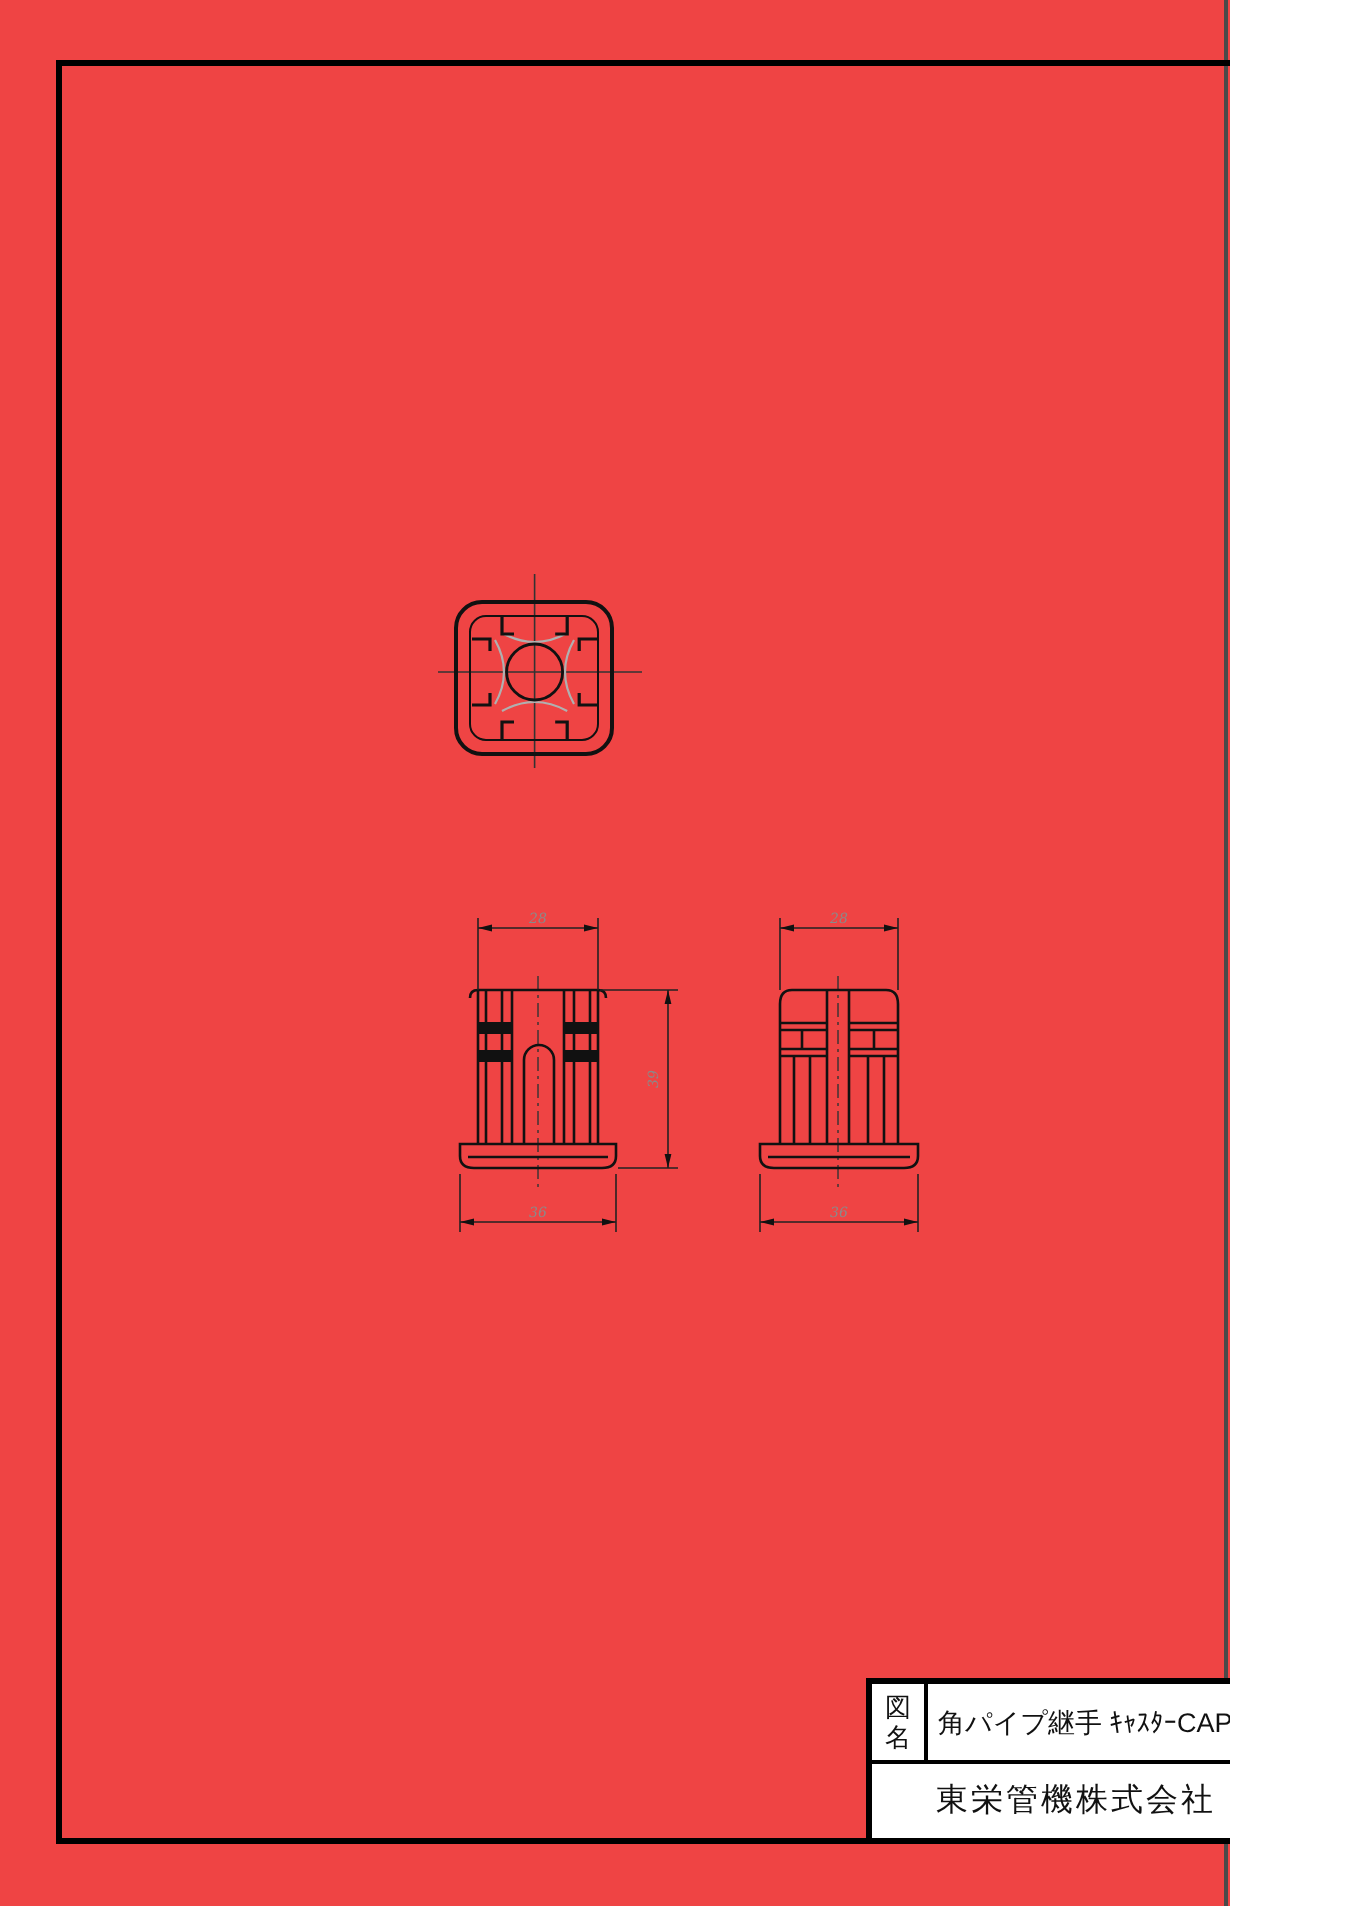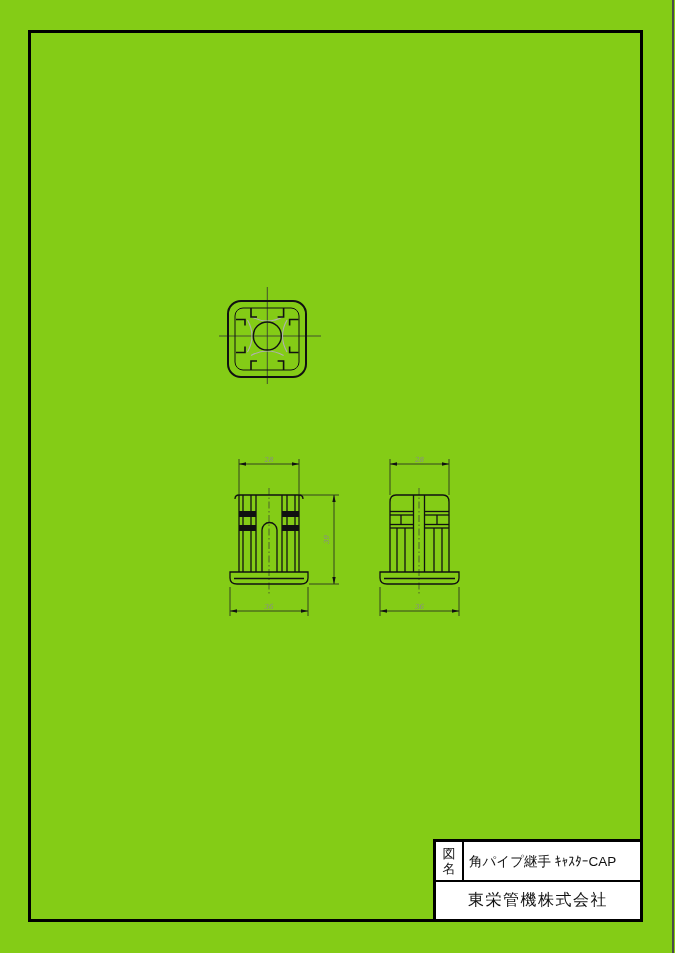--- a/index.html
+++ b/index.html
@@ -1,19 +1,19 @@
 <!DOCTYPE html>
 <html><head>
 <meta charset="utf-8">
 <style>
   html,body{margin:0;padding:0;background:#fff;}
   .page{
     position:relative;
-    width:675px;height:953px;
-    background:#84cc16;
+    width:615px;height:953px;
+    background:#ef4444;
     font-family:"Liberation Sans","DejaVu Sans",sans-serif;
     color:#111;
     overflow:hidden;
   }
   
   .edge-line{position:absolute;right:1px;top:0;width:2px;height:953px;background:#4a4a4a;}
   
   .frame{
     position:absolute;left:28px;top:30px;width:615px;height:892px;
     border:3px solid #000;box-sizing:border-box;background:transparent;

